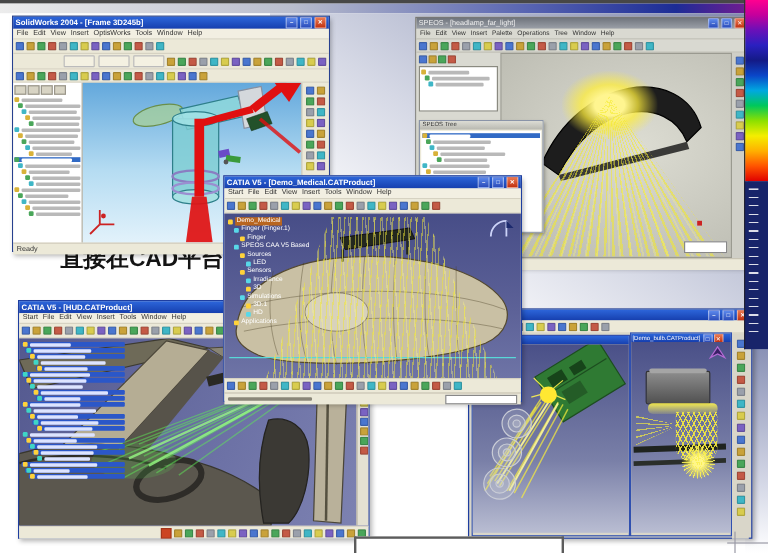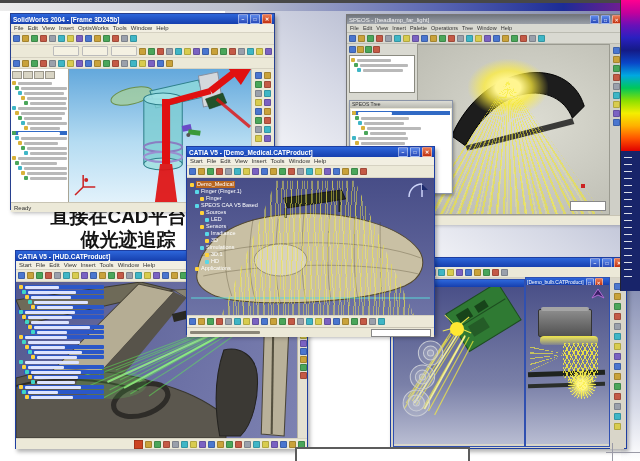--- a/index.html
+++ b/index.html
@@ -160,21 +160,20 @@
 
   <div class="band-dark"></div>
   <div class="band-grad"></div>
   <div class="bg-grad"></div>
   <div class="right-strip"></div>
   <div class="colorbar" style="background: linear-gradient(rgb(255, 0, 144), rgb(196, 0, 156), rgb(106, 16, 184), rgb(42, 32, 192), rgb(20, 26, 134), rgb(10, 70, 200), rgb(0, 168, 224), rgb(0, 200, 90), rgb(140, 224, 0), rgb(244, 238, 0), rgb(255, 176, 0), rgb(255, 84, 0), rgb(224, 0, 0));"></div>
   <div class="legend"></div>
 
   <div class="caption">
     <div>直接在CAD平台上</div>
-    <div>做光迹追踪</div>
   </div>
 
   <div class="win winA">
     <div class="ttl">
       <span>SolidWorks 2004 - [Frame 3D245b]</span>
       <span class="sp"></span>
       <span class="wbtn">–</span>
       <span class="wbtn">□</span>
       <span class="wbtn close">✕</span>
     </div>

